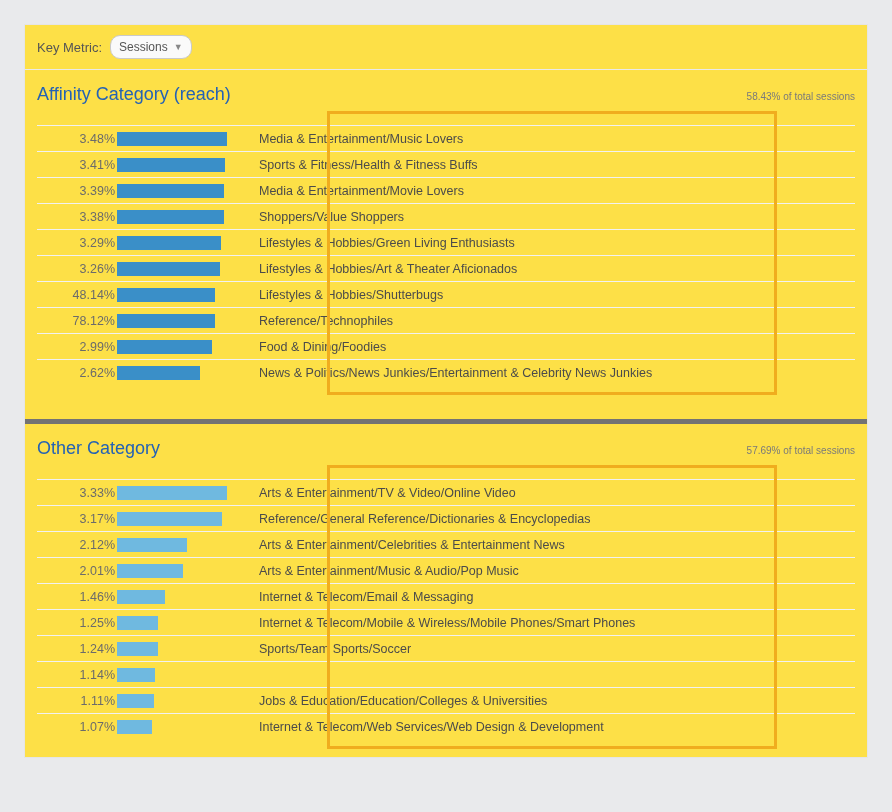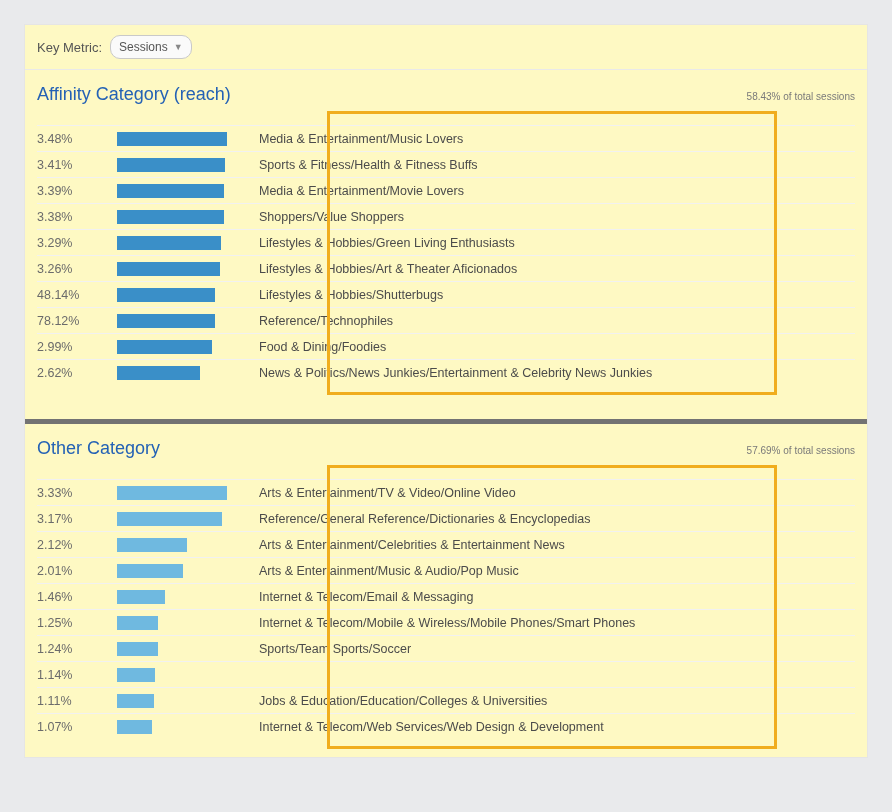--- a/index.html
+++ b/index.html
@@ -3,21 +3,21 @@
   <meta charset="utf-8">
   <style>
     * { box-sizing: border-box; margin: 0; padding: 0; }
     body {
       font-family: Arial, Helvetica, sans-serif;
       background: #e9eaec;
       padding: 24px;
       width: 892px;
     }
     .panel {
-      background: #fef9c3;
+      background: #fde047;
       border: 1px solid #e5e5e5;
     }
     .key-metric-row {
       padding: 10px 12px;
       border-bottom: 1px solid #e9e9e9;
       display: flex;
       align-items: center;
       gap: 8px;
     }
     .key-metric-label {
@@ -80,20 +80,21 @@
       height: 26px;
       border-top: 1px solid #f1f1f1;
       font-size: 12.5px;
       color: #4d4d4d;
     }
     .row:first-child {
       border-top: none;
     }
     .cell-pct {
       width: 80px;
+      text-align: right;
       padding-right: 2px;
       color: #6b6b6b;
     }
     .cell-bar {
       width: 120px;
       padding-right: 10px;
     }
     .bar {
       height: 14px;
       background: #3a8fc8;

